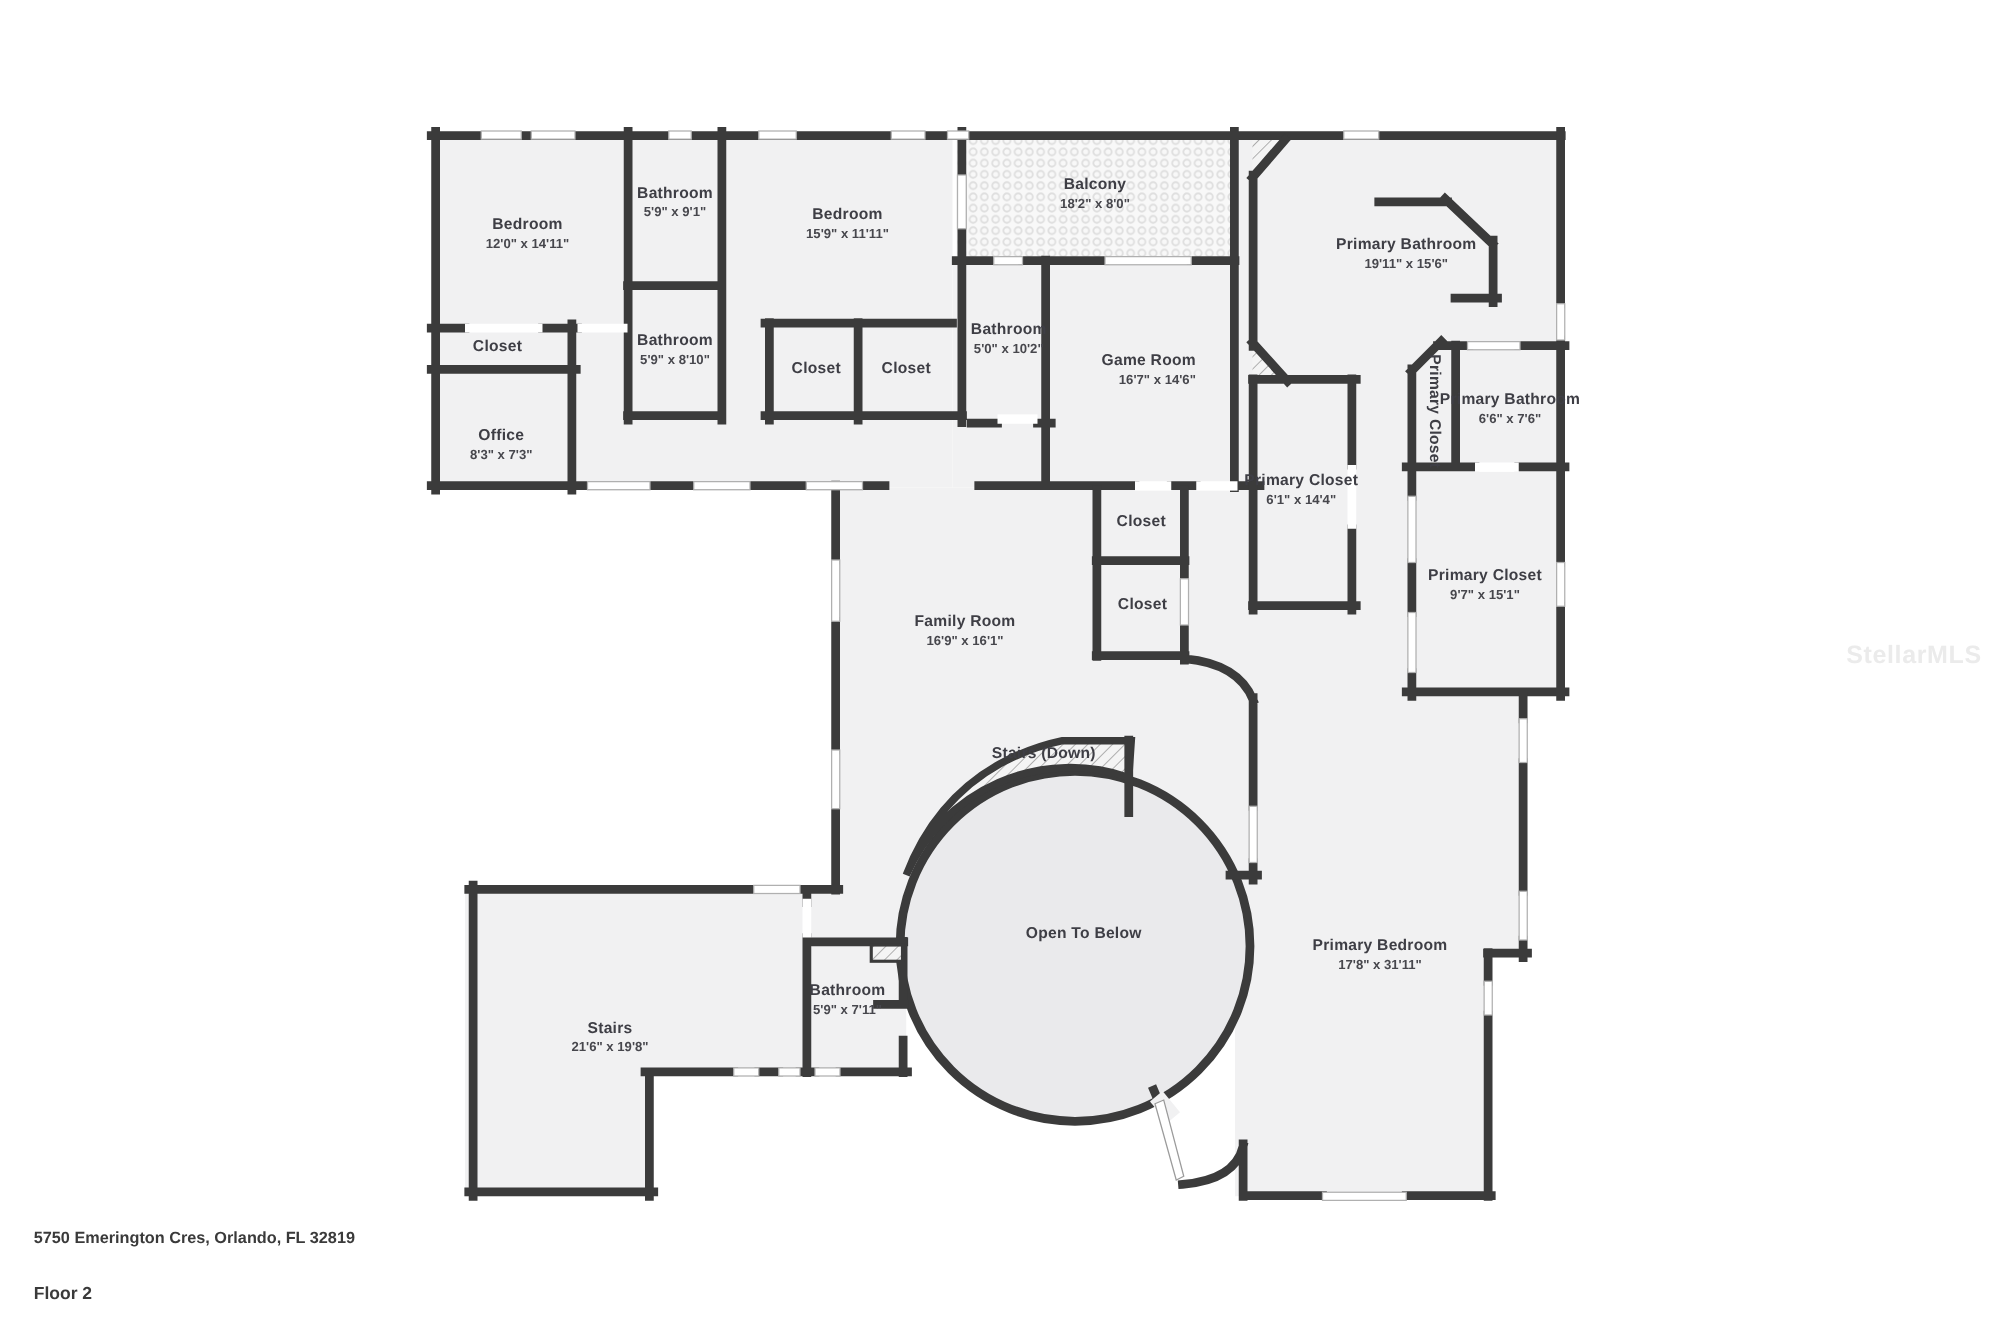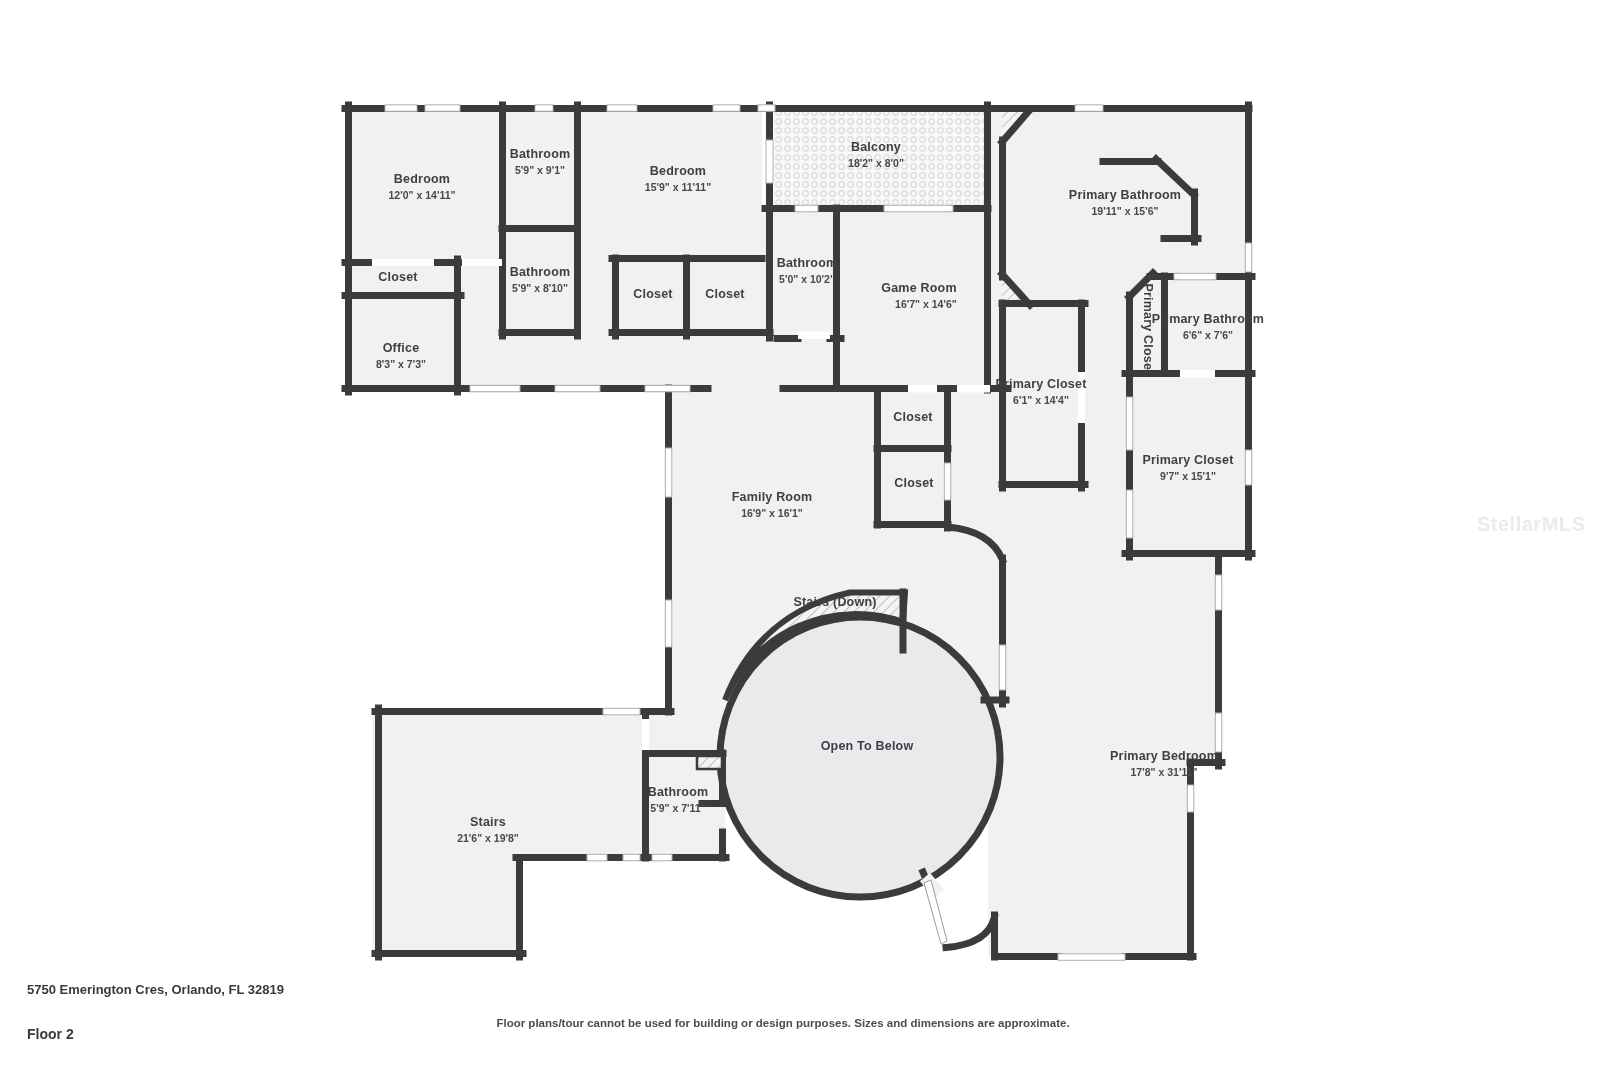--- a/index.html
+++ b/index.html
@@ -254,32 +254,31 @@
       <div class="room-label" style="left: 772px; top: 505px;">
         <div class="nm">Family Room</div>
         <div class="dm">16'9" x 16'1"</div>
       </div>
       <div class="room-label" style="left: 835px; top: 603px;">
         <div class="nm">Stairs (Down)</div>
       </div>
       <div class="room-label" style="left: 867px; top: 747px;">
         <div class="nm">Open To Below</div>
       </div>
-      <div class="room-label" style="left: 1164px; top: 764px;">
+      <div class="room-label" style="left: 1104px; top: 764px;">
         <div class="nm">Primary Bedroom</div>
         <div class="dm">17'8" x 31'11"</div>
       </div>
       <div class="room-label" style="left: 488px; top: 830px;">
         <div class="nm">Stairs</div>
         <div class="dm">21'6" x 19'8"</div>
       </div>
       <div class="room-label" style="left: 678px; top: 800px;">
         <div class="nm">Bathroom</div>
         <div class="dm">5'9" x 7'11"</div>
       </div>
     </div>
 
   <div class="addr">5750 Emerington Cres, Orlando, FL 32819</div>
   <div class="floor">Floor 2</div>
-  <div class="disclaimer">Floor plans/tour cannot be used for building or design purposes. Sizes and dimensions are approximate.</div>
   <div class="watermark">StellarMLS</div>
 
 </div>
 
 </body></html>

